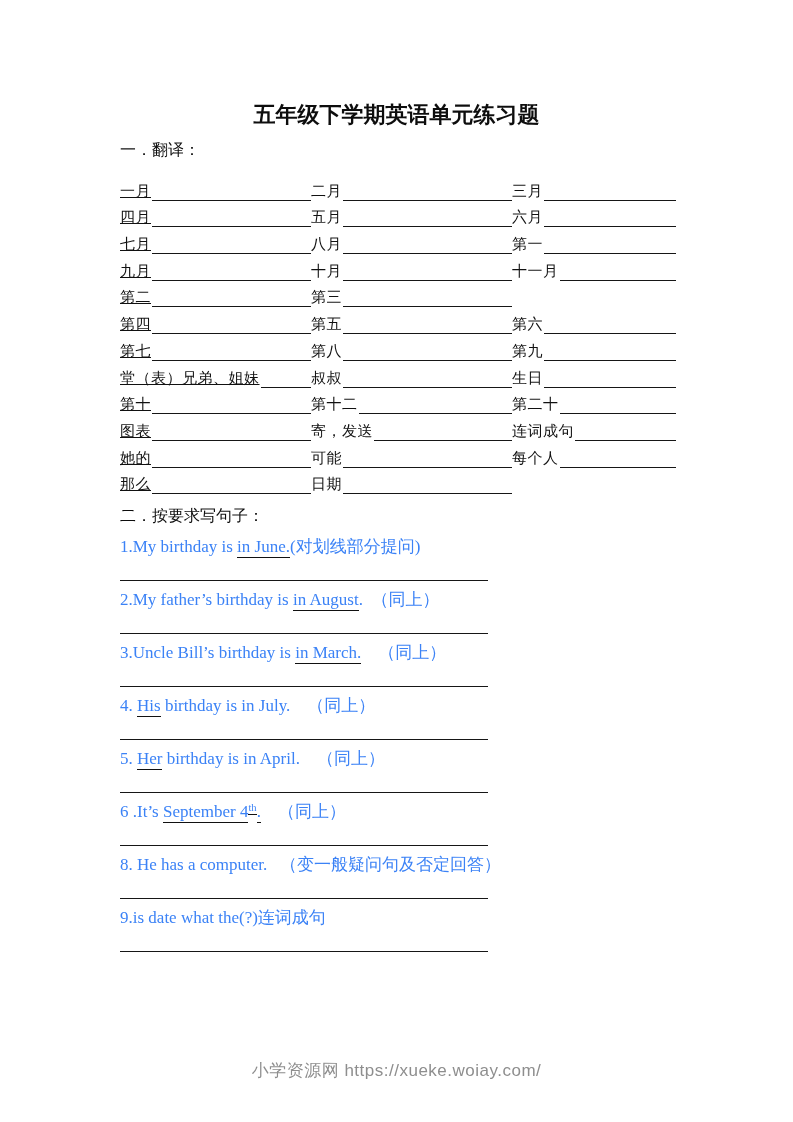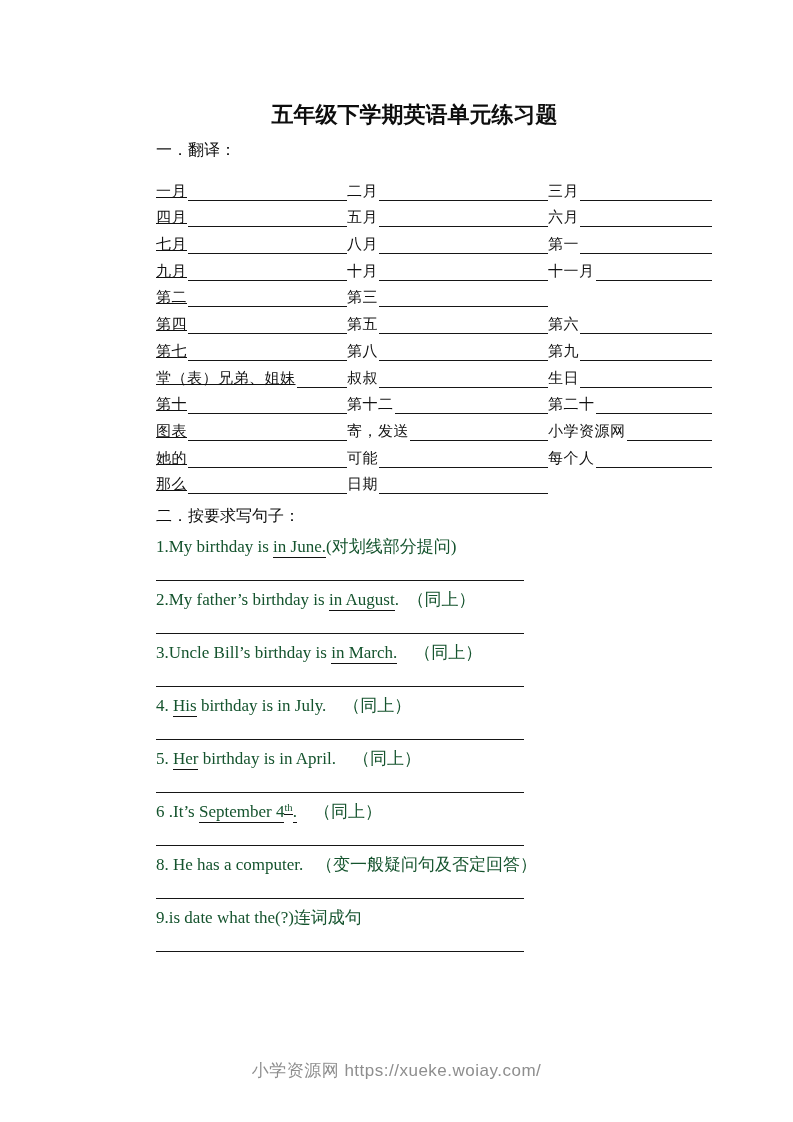--- a/index.html
+++ b/index.html
@@ -7,21 +7,20 @@
     position: relative;
     width: 793px;
     height: 1122px;
     margin: 0 auto;
     background: #ffffff;
     box-sizing: border-box;
     padding-top: 100px;
     font-family: "Liberation Serif", "DejaVu Serif", serif;
     color: #111111;
     overflow: hidden;
-    padding-left: 36px;
   }
   .title {
     margin: 0;
     text-align: center;
     font-family: "Liberation Sans", "DejaVu Sans", sans-serif;
     font-size: 22px;
     font-weight: bold;
     line-height: 30px;
     color: #0d0d0d;
   }
@@ -55,21 +54,21 @@
   }
   
   .sec2-heading { margin-top: 10px; }
   .items { margin-top: 7px; }
   .item { margin-bottom: 7px; }
   .sent {
     margin: 0;
     font-size: 17px;
     line-height: 23px;
     white-space: pre-wrap;
-    color: #14532d;
+    color: #3b82f6;
   }
   .u { border-bottom: 1px solid #111; padding-bottom: 1px; }
   .sent sup { font-size: 0.62em; vertical-align: super; line-height: 0; }
   .ans-line {
     width: 368px;
     height: 22px;
     border-bottom: 1.5px solid #161616;
     margin-bottom: 1px;
   }
   .footer {
@@ -218,21 +217,21 @@
         <div class="t-row">
           <div class="t-cell">
             <span class="t-label">图表</span>
             <div class="t-blank"></div>
           </div>
           <div class="t-cell">
             <span class="t-label">寄，发送</span>
             <div class="t-blank"></div>
           </div>
           <div class="t-cell">
-            <span class="t-label">小学资源网</span>
+            <span class="t-label">连词成句</span>
             <div class="t-blank"></div>
           </div>
         </div>
         <div class="t-row">
           <div class="t-cell">
             <span class="t-label">她的</span>
             <div class="t-blank"></div>
           </div>
           <div class="t-cell">
             <span class="t-label">可能</span>

